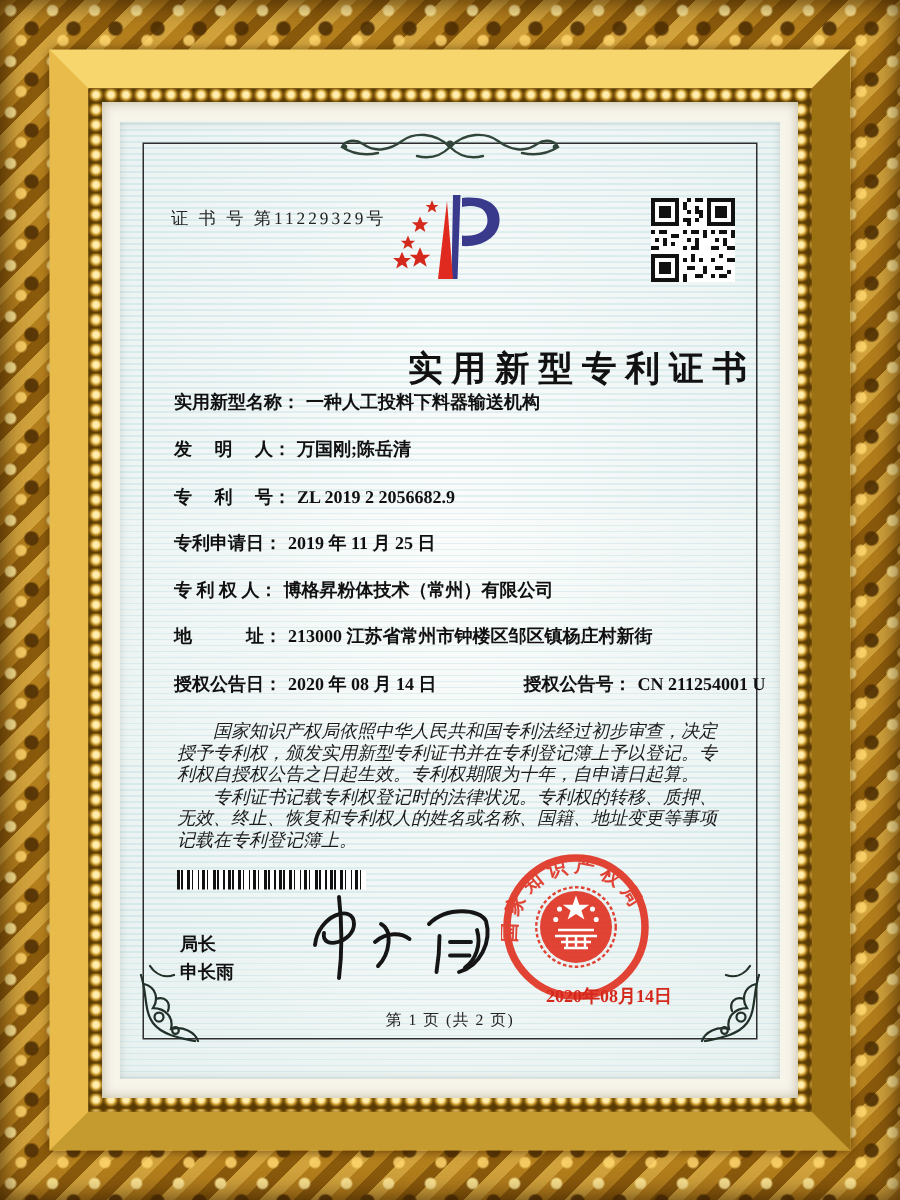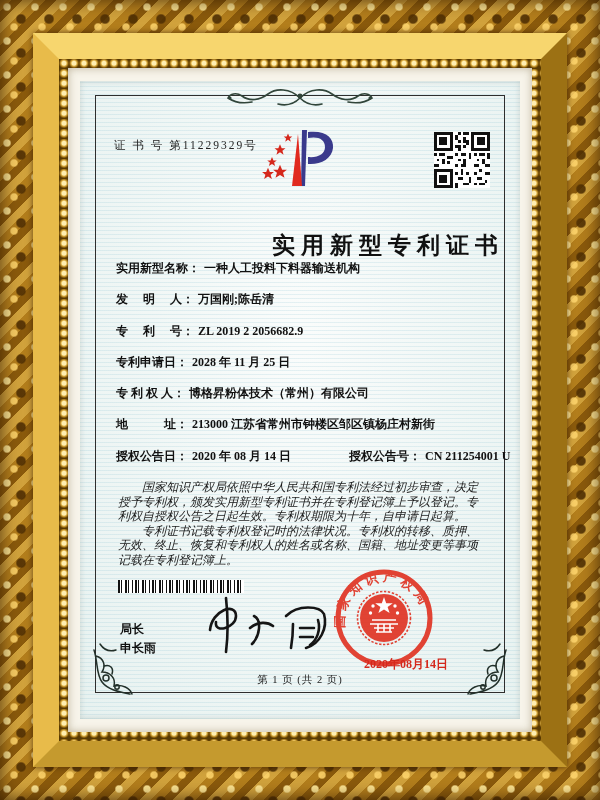--- a/index.html
+++ b/index.html
@@ -190,21 +190,21 @@
           <div class="frow">
             <span class="flabel">发　 明 　人：</span>
             <span class="fvalue">万国刚;陈岳清</span>
           </div>
           <div class="frow">
             <span class="flabel">专　 利 　号：</span>
             <span class="fvalue">ZL 2019 2 2056682.9</span>
           </div>
           <div class="frow">
             <span class="flabel">专利申请日：</span>
-            <span class="fvalue">2028 年 11 月 25 日</span>
+            <span class="fvalue">2019 年 11 月 25 日</span>
           </div>
           <div class="frow">
             <span class="flabel">专 利 权 人：</span>
             <span class="fvalue">博格昇粉体技术（常州）有限公司</span>
           </div>
           <div class="frow">
             <span class="flabel">地　　　址：</span>
             <span class="fvalue">213000 江苏省常州市钟楼区邹区镇杨庄村新街</span>
           </div>
           <div class="frow grant-row">

